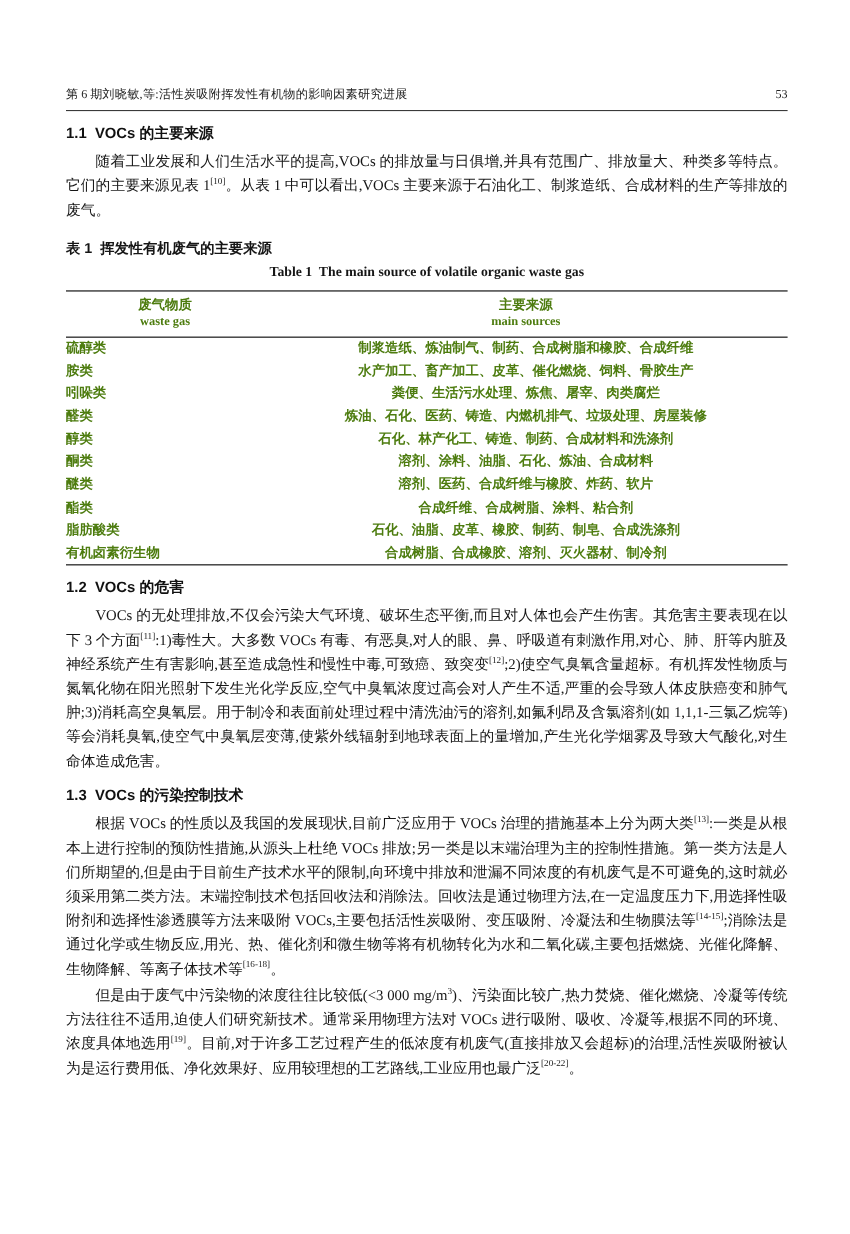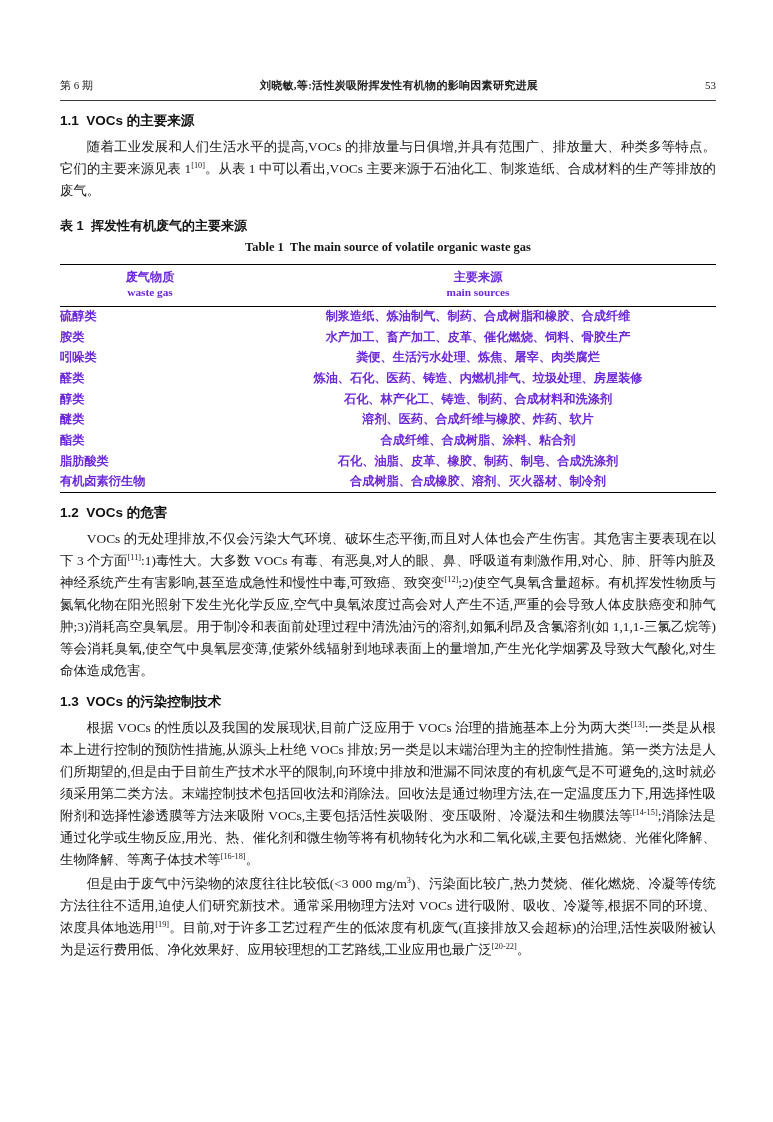--- a/index.html
+++ b/index.html
@@ -11,21 +11,21 @@
     color: #161616;
   }
   .inner { padding: 78px 57px 0 60px; }
 
   
   .running-head {
     display: flex; align-items: baseline; justify-content: space-between;
     font-size: 11px; color: #222;
     border-bottom: 1.2px solid #3a3a3a; padding-bottom: 7px;
   }
-  .rh-center { flex: 1; text-align: center; letter-spacing: 0.3px; font-weight: bold; }
+  .rh-center { flex: 1; text-align: left; letter-spacing: 0.3px; }
 
   
   h1.sec {
     font-family: "Liberation Sans", "DejaVu Sans", sans-serif;
     font-size: 17px; font-weight: bold; color: #111;
     margin: 33px 0 14px; white-space: pre-wrap;
   }
   h2.subsec {
     font-family: "Liberation Sans", "DejaVu Sans", sans-serif;
     font-size: 13.5px; font-weight: bold; color: #111;
@@ -45,21 +45,21 @@
     font-size: 13px; font-weight: bold; margin-top: 15px; white-space: pre-wrap;
   }
   .tbl-cap-en {
     text-align: center; font-size: 12.5px; font-weight: bold;
     margin-top: 5px; white-space: pre-wrap;
   }
 
   
   table.vocs {
     width: 100%; border-collapse: collapse; margin-top: 9px;
-    font-size: 12.2px; font-weight: bold; color: #6d28d9;
+    font-size: 12.2px; font-weight: bold; color: #4d7c0f;
     border-top: 1.6px solid #000; border-bottom: 1.6px solid #000;
   }
   table.vocs thead th {
     border-bottom: 1px solid #000; padding: 4px 0 5px;
     font-weight: bold; text-align: center; line-height: 1.35;
   }
   table.vocs thead .th-en { font-size: 11.3px; font-weight: bold; }
   table.vocs td { padding: 2.4px 0; line-height: 1.3; }
   td.col-type { width: 180px; text-align: left; padding-left: 30px; }
   td.col-src  { text-align: center; }
@@ -118,20 +118,24 @@
     <td class="col-type">醛类</td>
     <td class="col-src">炼油、石化、医药、铸造、内燃机排气、垃圾处理、房屋装修</td>
   </tr>
 
   <tr>
     <td class="col-type">醇类</td>
     <td class="col-src">石化、林产化工、铸造、制药、合成材料和洗涤剂</td>
   </tr>
 
 
+  <tr>
+    <td class="col-type">酮类</td>
+    <td class="col-src">溶剂、涂料、油脂、石化、炼油、合成材料</td>
+  </tr>
 
   <tr>
     <td class="col-type">醚类</td>
     <td class="col-src">溶剂、医药、合成纤维与橡胶、炸药、软片</td>
   </tr>
 
   <tr>
     <td class="col-type">酯类</td>
     <td class="col-src">合成纤维、合成树脂、涂料、粘合剂</td>
   </tr>

